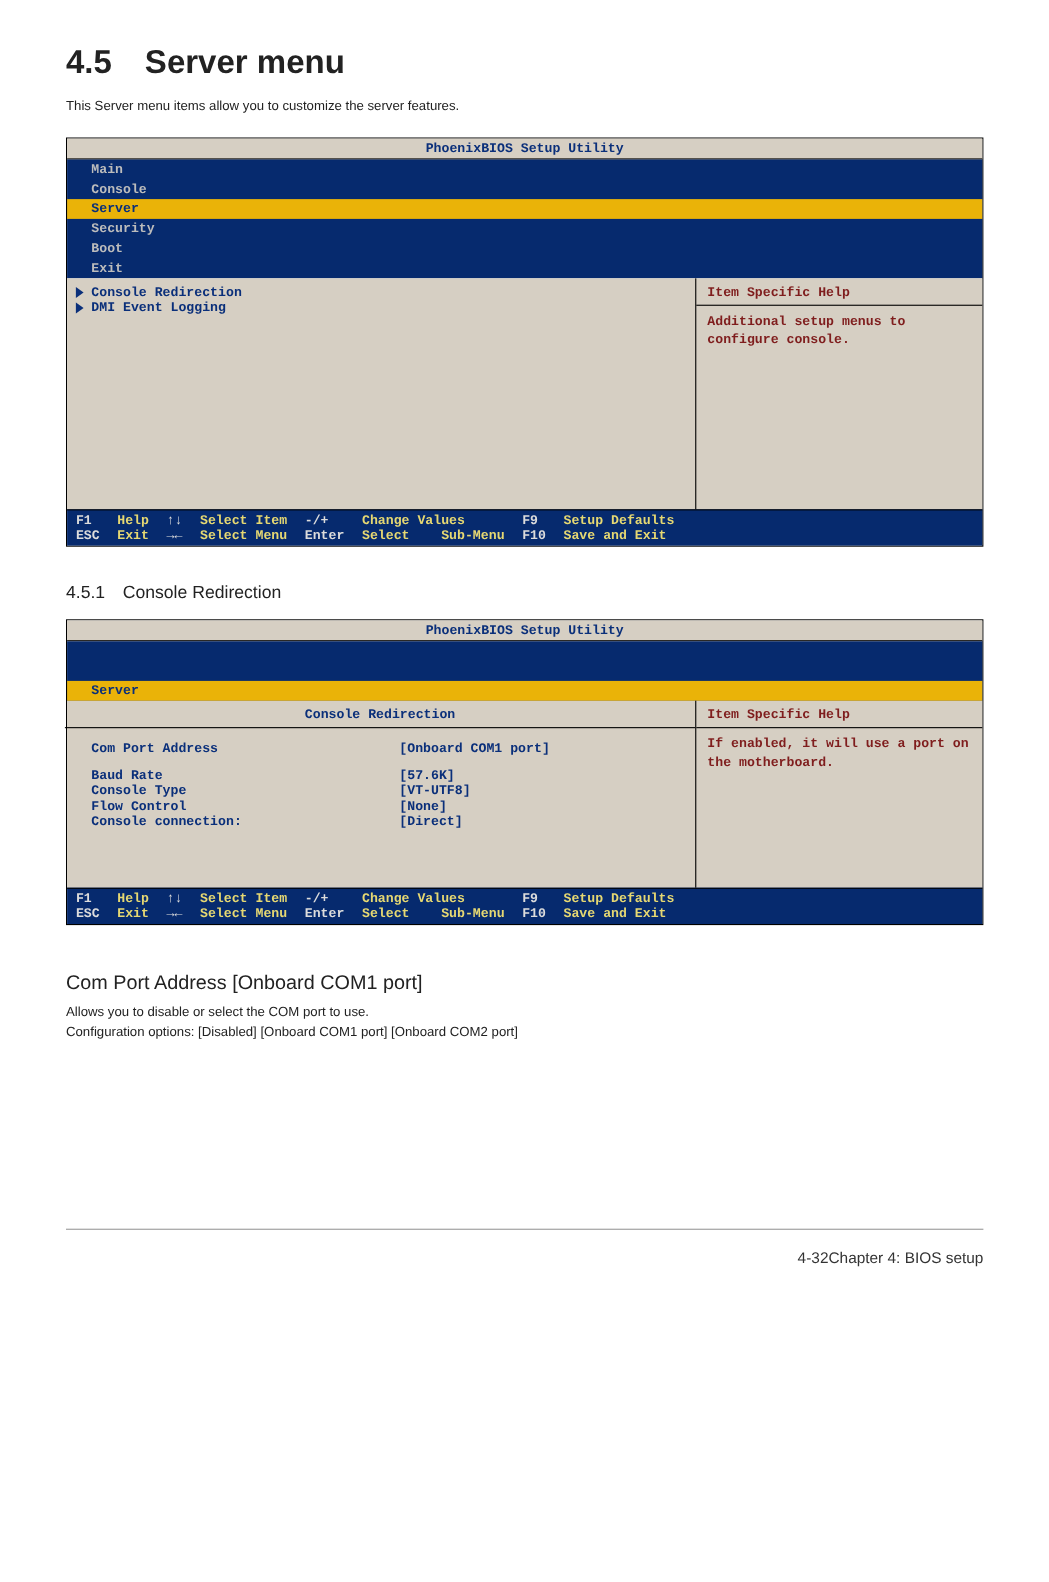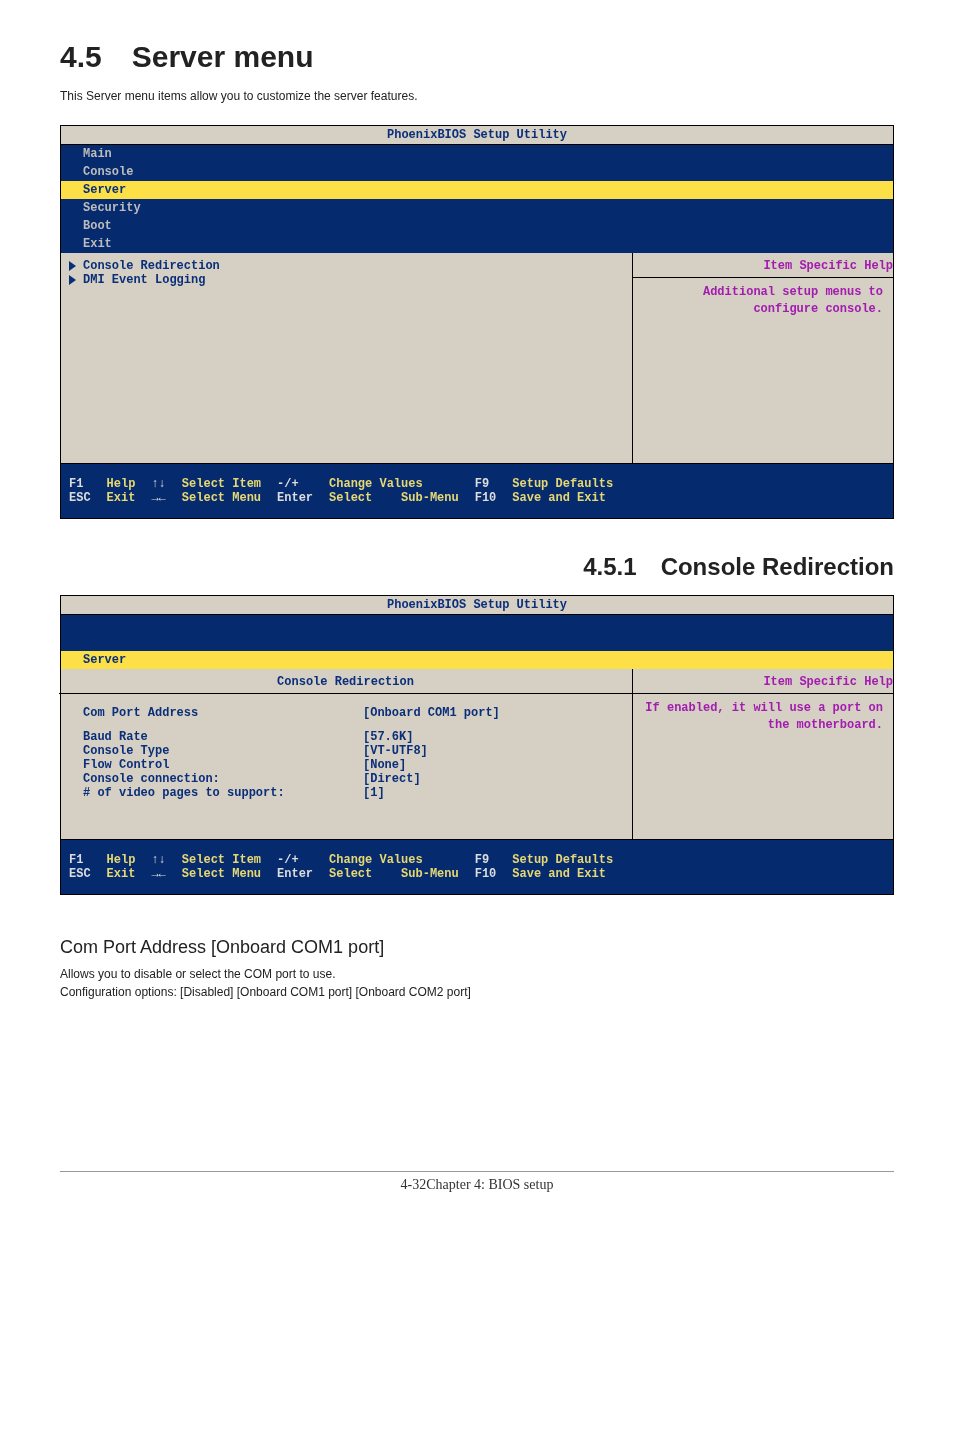--- a/index.html
+++ b/index.html
@@ -10,25 +10,24 @@
     width: 954px;
     margin: 0 auto;
     padding: 40px 60px 40px 60px;
   }
   .h1 {
     font-size: 30px;
     font-weight: bold;
     margin-bottom: 14px;
   }
   .h2 {
-    font-size: 24px;
-    font-weight: bold;
+    font-size: 16px;
+    font-weight: normal;
     margin-top: 34px;
     margin-bottom: 14px;
-    text-align: right;
   }
   .h3 {
     font-size: 18px;
     font-weight: normal;
     margin-top: 42px;
     margin-bottom: 8px;
   }
   .para {
     font-size: 12px;
     line-height: 1.45;
@@ -57,21 +56,21 @@
     background: #062a6e;
     color: #bcbcbc;
     padding: 0;
     font-weight: bold;
     flex-direction: column;
   }
   .bios-tab {
     padding: 2px 22px 2px 22px;
   }
   .bios-tab.active {
-    background: #fde047;
+    background: #eab308;
     color: #0a2f7a;
   }
   .bios-body {
     display: grid;
     grid-template-columns: 1fr 260px;
     min-height: 210px;
     background: #d6cfc3;
   }
   .bios-body.short { min-height: 170px; }
   .bios-left {
@@ -85,64 +84,62 @@
     border-bottom: 1px solid #000;
     padding-bottom: 4px;
     margin-bottom: 6px;
     margin-left: -10px;
     margin-right: -10px;
     color: #0a2f7a;
   }
   .bios-right {
     padding: 6px 10px;
     font-weight: bold;
-    color: #a21caf;
-    text-align: right;
+    color: #7f1d1d;
   }
   .bios-right .help-title {
     border-bottom: 1px solid #000;
     padding-bottom: 4px;
     margin: -6px -10px 6px -10px;
     padding-left: 10px;
     padding-top: 6px;
   }
   .help-text { font-weight: bold; line-height: 1.35; }
 
   .menu-row { display:flex; align-items:flex-start; }
   .menu-row .tri { width:14px; display:inline-block; }
   .menu-row .lbl { flex:0 0 280px; }
   .menu-row .val { }
 
   .bios-footer {
     display:flex;
     background:#062a6e;
     color:#bcbcbc;
     font-weight:bold;
-    padding:12px 0;
+    padding:1px 0;
     border-top:1px solid #000;
   }
   .bios-footer .col {
     display:flex;
     flex-direction:column;
     gap:0;
     padding:1px 8px;
   }
   .bios-footer .yellow { color:#e6d872; }
   .bios-footer .white { color:#dcdcdc; }
   .bios-footer .row { white-space:pre; }
 
   .footer-line {
     display: flex;
-    justify-content: center;
+    justify-content: flex-end;
     font-size: 14px;
     color: #333;
     position: relative;
     margin-top: 170px;
-    padding-top: 6px;
-    font-family: Liberation Serif, serif;
+    padding-top: 18px;
   }
   .footer-line::before {
     content: "";
     display: block;
     position: absolute;
     top: 0; left: 0; right: 0;
     border-top: 1px solid #999;
   }
 
   .triangle {
@@ -255,25 +252,20 @@
       <div class="menu-row">
         <span class="tri"></span>
         <span class="lbl">Flow Control</span>
         <span class="val">[None]</span>
       </div>
       <div class="menu-row">
         <span class="tri"></span>
         <span class="lbl">Console connection:</span>
         <span class="val">[Direct]</span>
       </div>
-      <div class="menu-row">
-        <span class="tri"></span>
-        <span class="lbl"># of video pages to support:</span>
-        <span class="val">[1]</span>
-      </div>
     </div>
     <div class="bios-right">
       <div class="help-title">Item Specific Help</div>
       <div class="help-text">If enabled, it will use a port on the motherboard.</div>
     </div>
   </div>
   <div class="bios-footer">
     <div class="col">
         <span class="white row">F1</span>
         <span class="white row">ESC</span>

